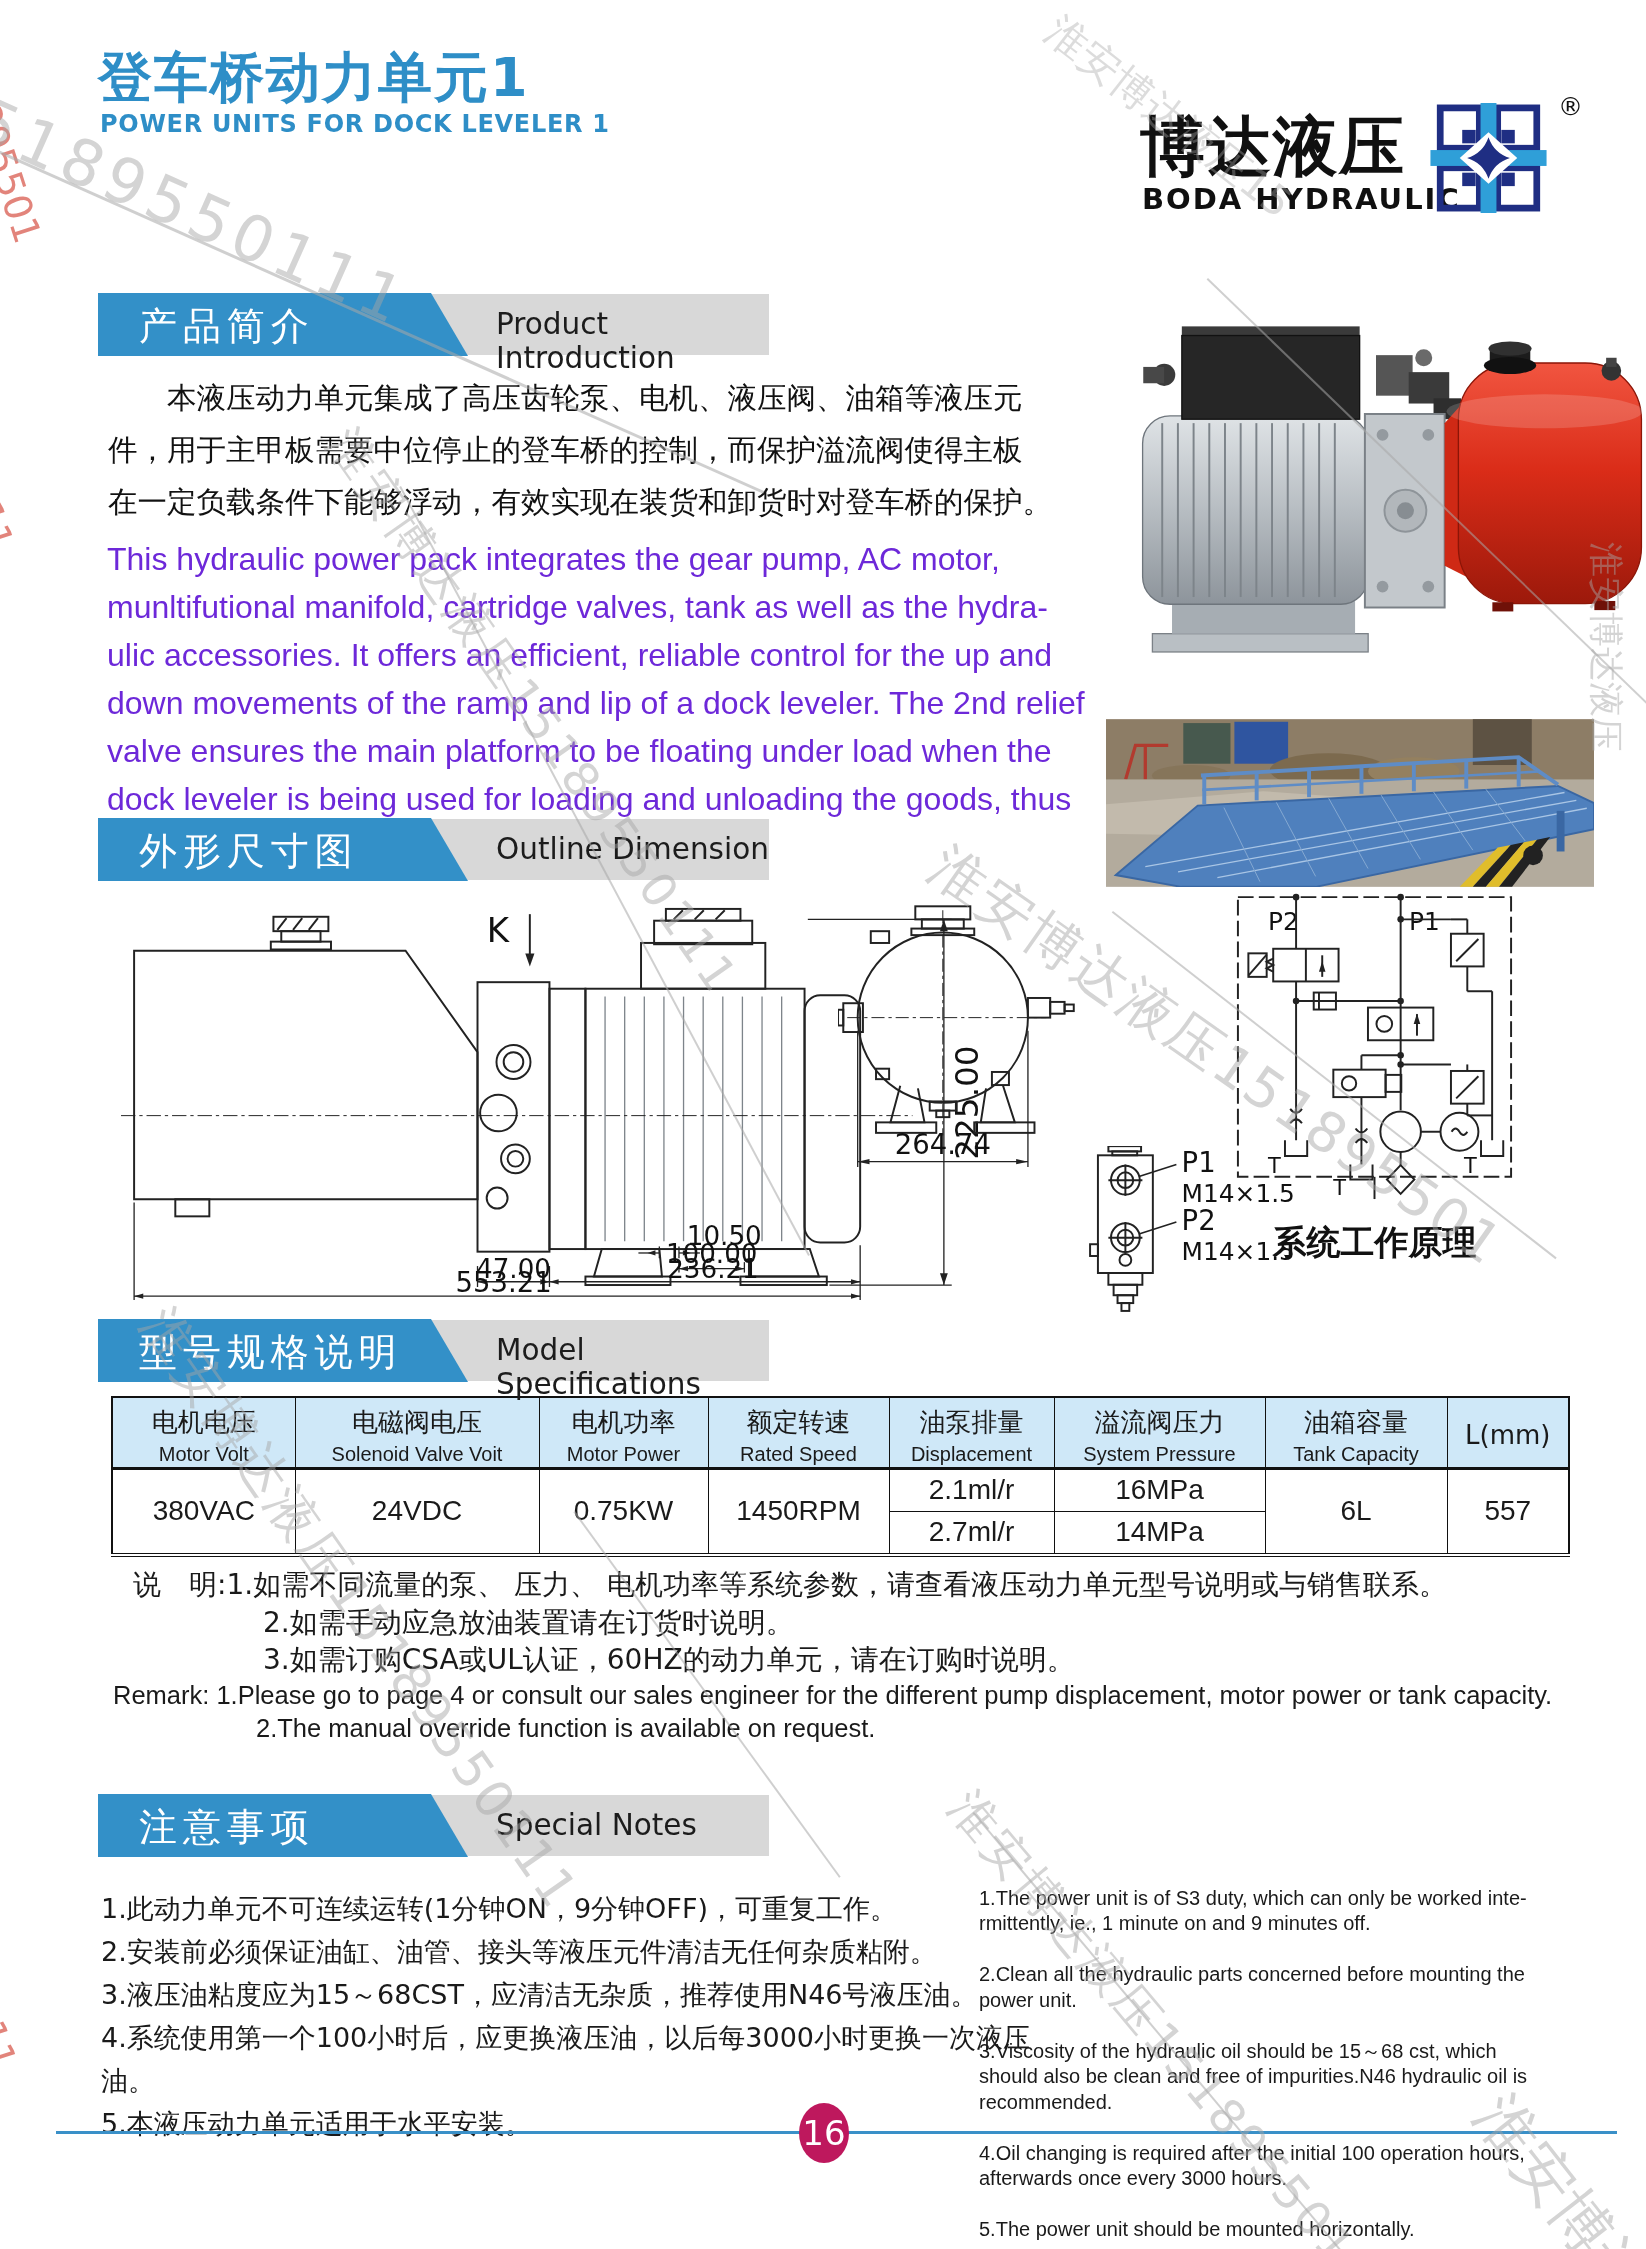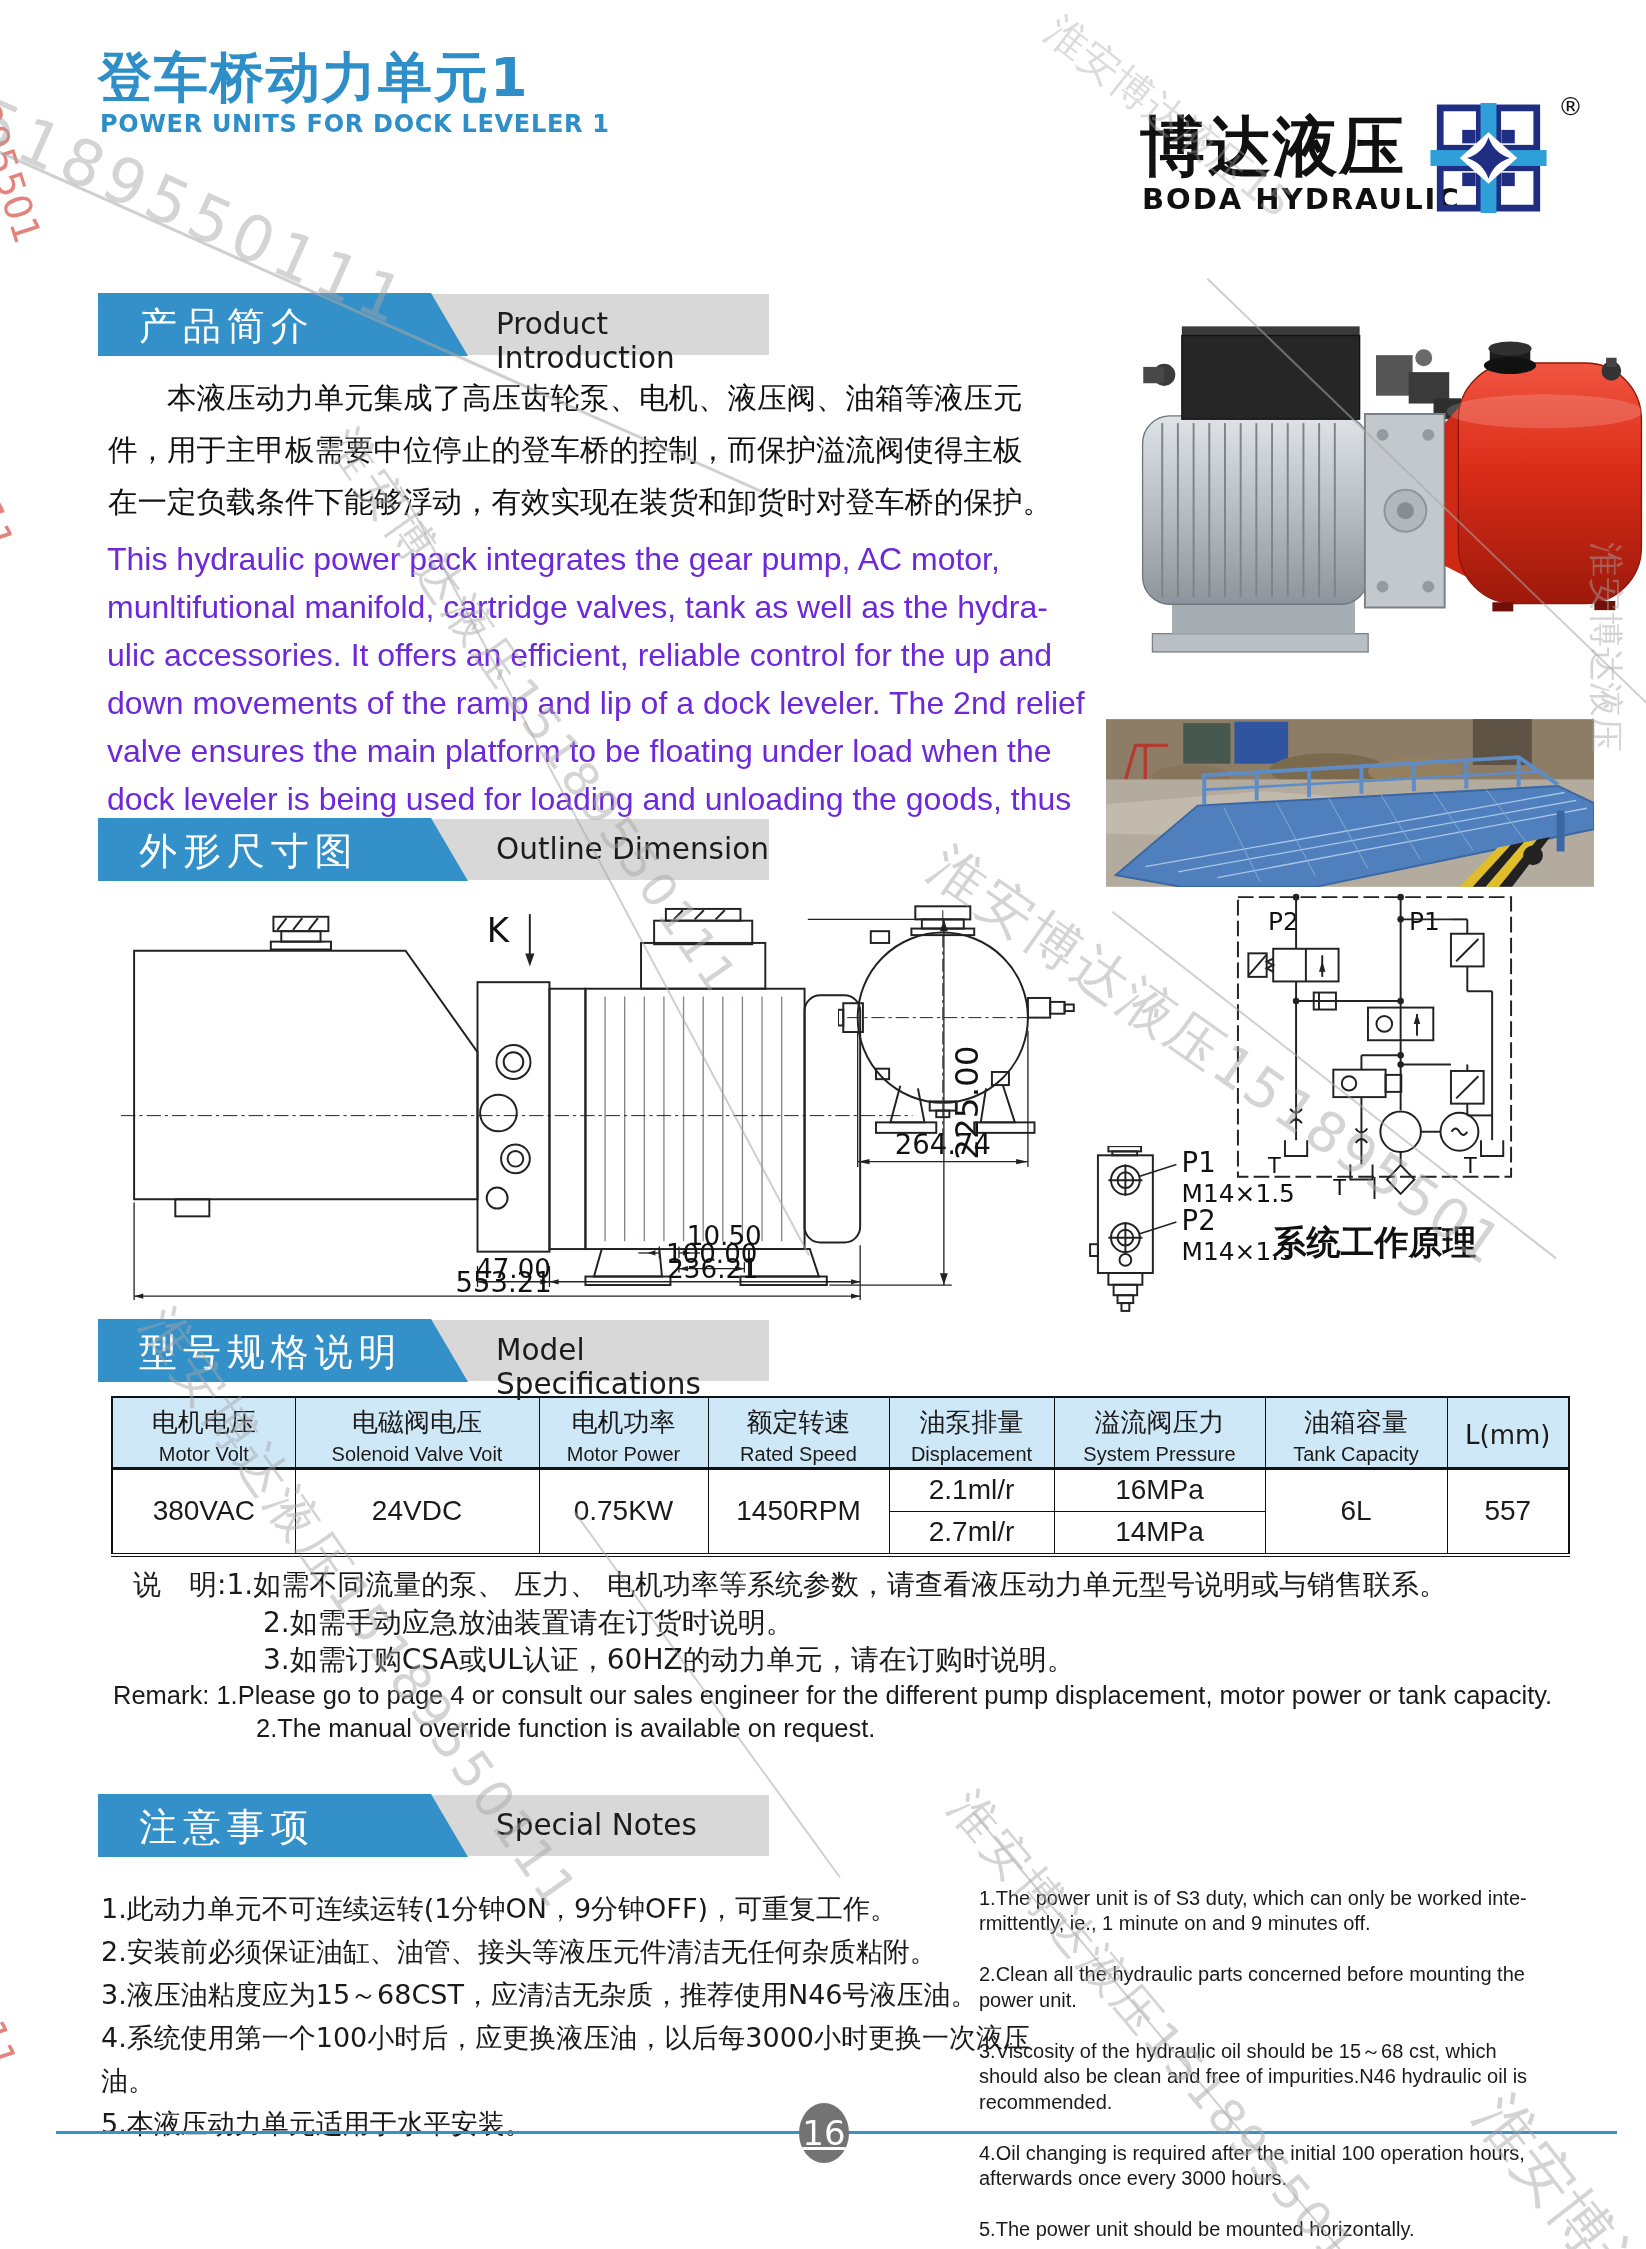--- a/index.html
+++ b/index.html
@@ -50,21 +50,21 @@
   .remarks .ren{font-size:25.5px;line-height:33px;font-family:"Liberation Sans",sans-serif;}
   .remarks .ren.sub{padding-left:143px;}
   
   .notes-zh{position:absolute;left:101px;top:1887px;width:936px;font-size:27px;line-height:43px;}
   .notes-zh div{margin:0;}
   .notes-en{position:absolute;left:979px;top:1860px;width:655px;font-size:20px;line-height:25.5px;
             font-family:"Liberation Sans",sans-serif;white-space:pre-line;}
   
   .footer-line{position:absolute;left:56px;top:2131px;width:1561px;height:3.3px;background:#3a90c8;}
   .page-num{position:absolute;left:799px;top:2103px;width:50px;height:60px;border-radius:50%;
-            background:#737373;color:#fff;font-size:34px;text-align:center;line-height:60px;z-index:5;text-decoration:underline;}
+            background:#be185d;color:#fff;font-size:34px;text-align:center;line-height:60px;z-index:5;}
 </style>
 </head>
 <body>
 
 <div class="page">
 
   <div class="wm wm-red" style="left:-10.5px;top:51px;font-size:38px;transform:rotate(72deg);">51895501</div>
   <div class="wm wm-red" style="left:-7.9px;top:450px;font-size:38px;transform:rotate(72deg);">0111</div>
   <div class="wm wm-red" style="left:-5.2px;top:1969px;font-size:38px;transform:rotate(72deg);">9111</div>
 

